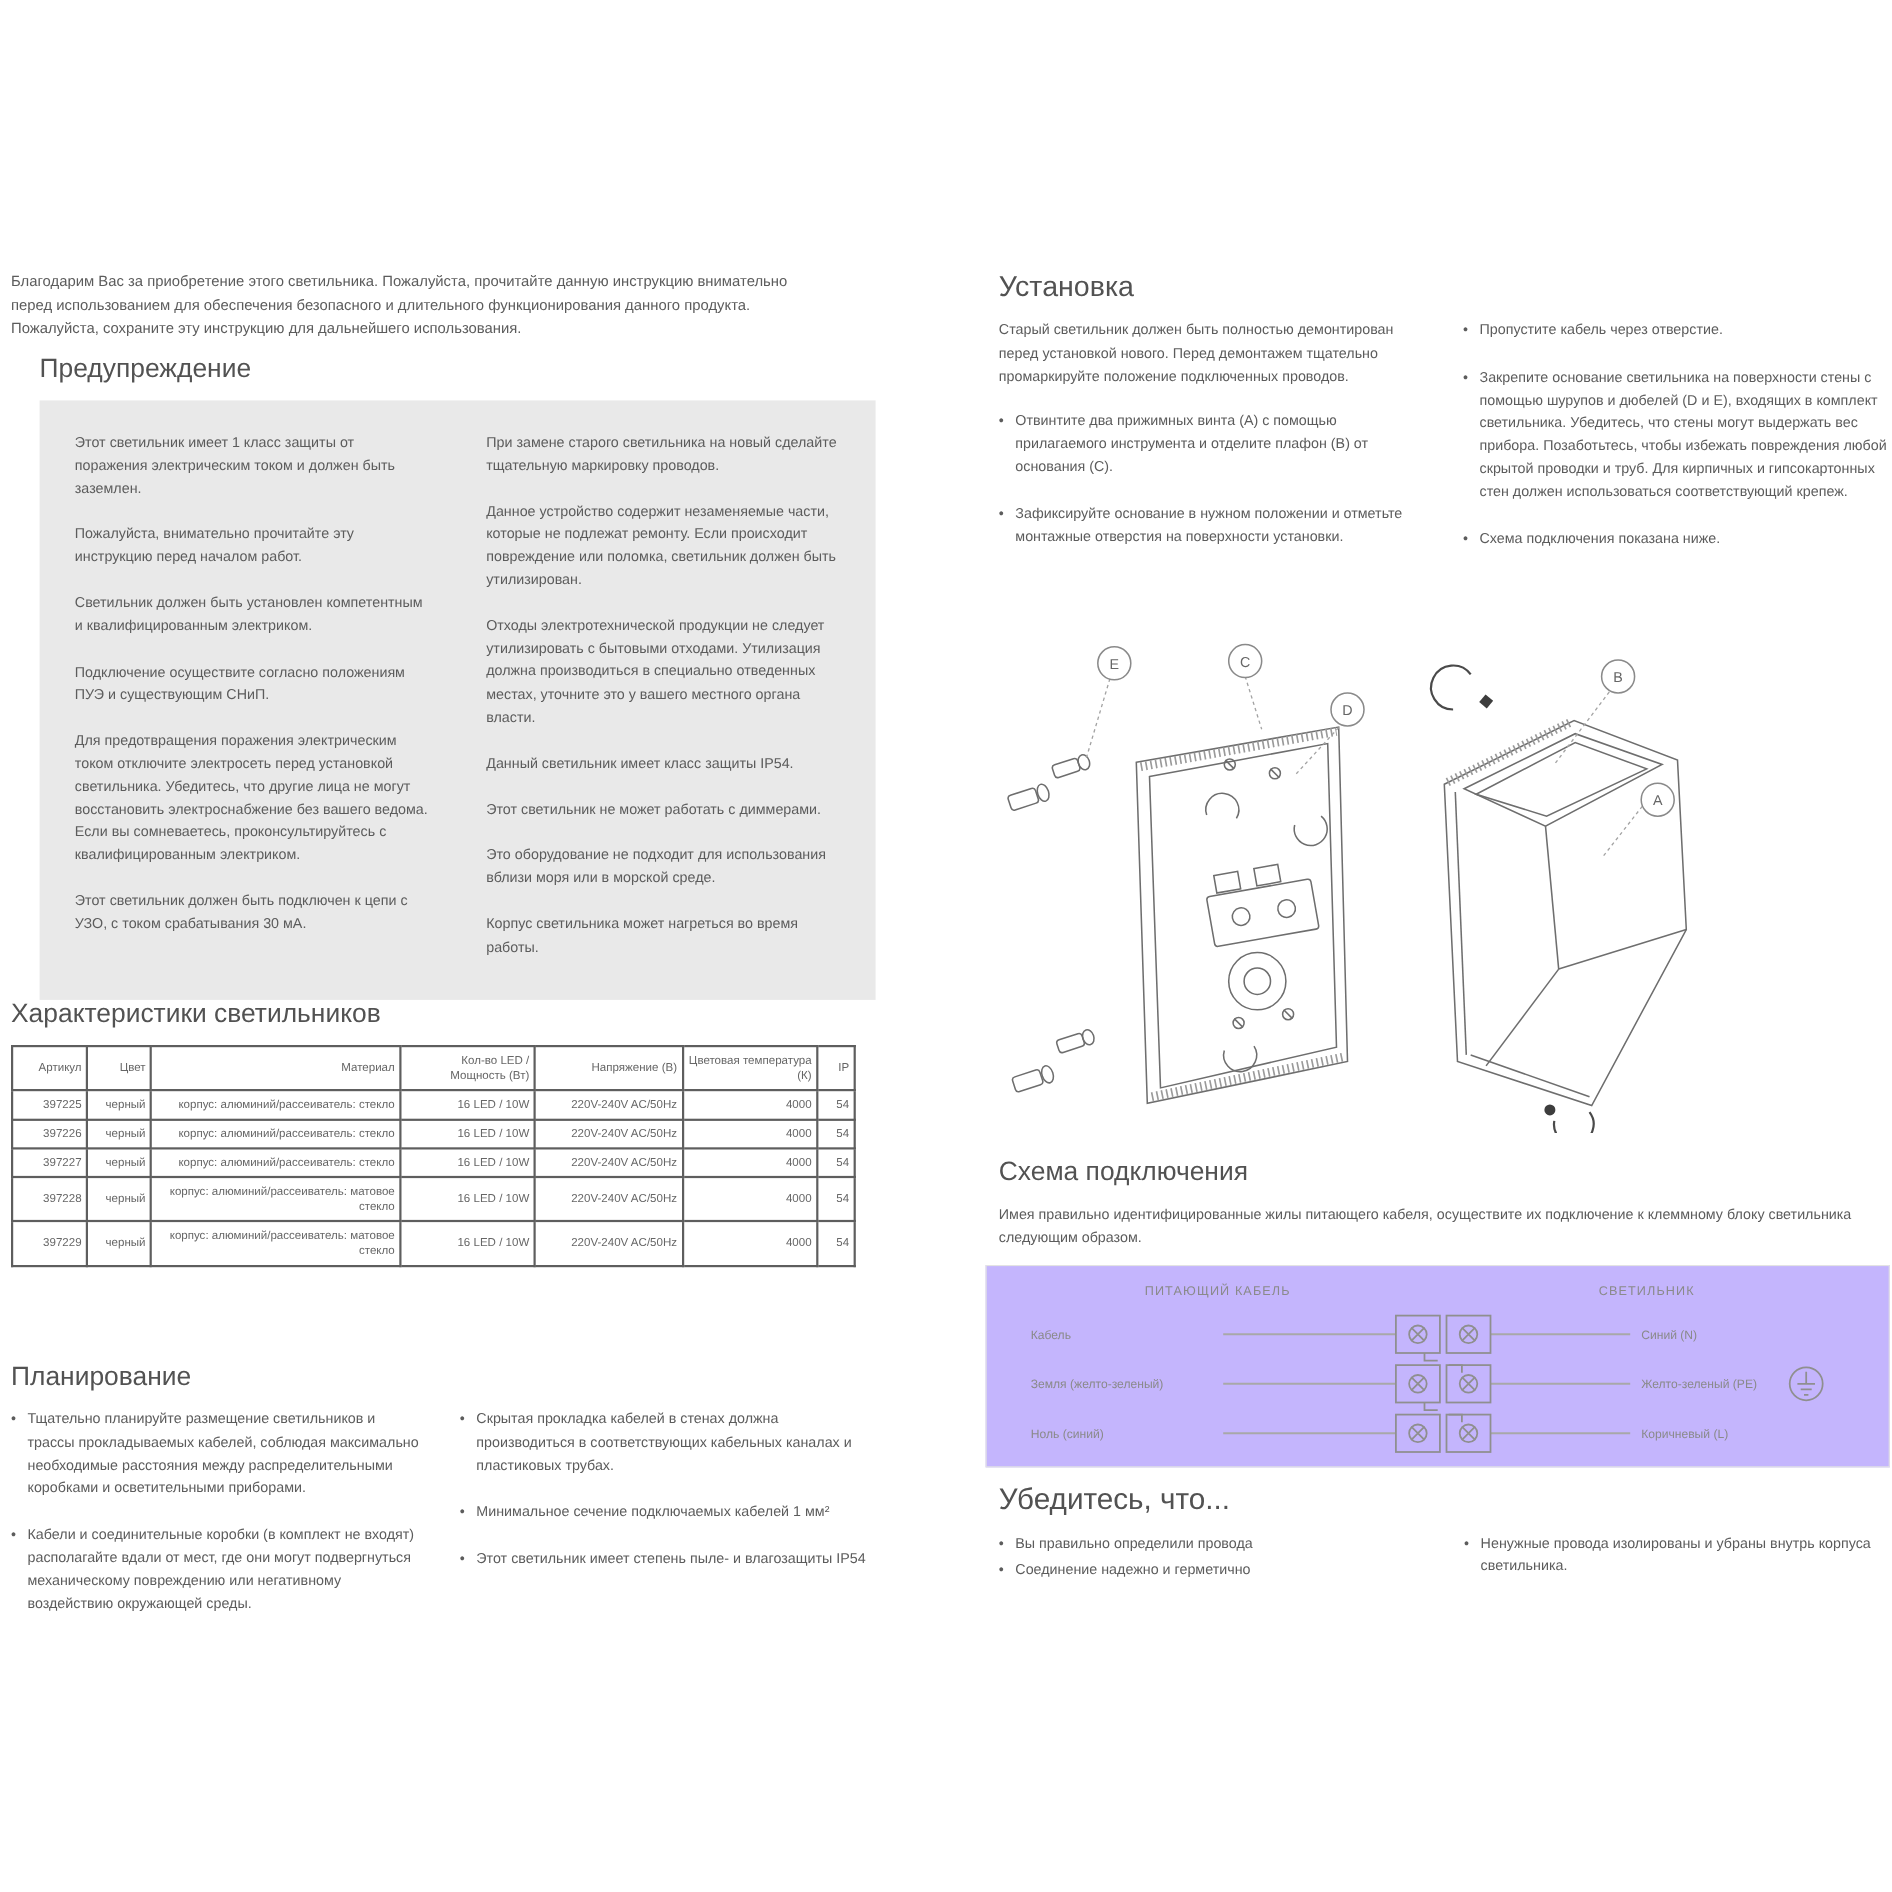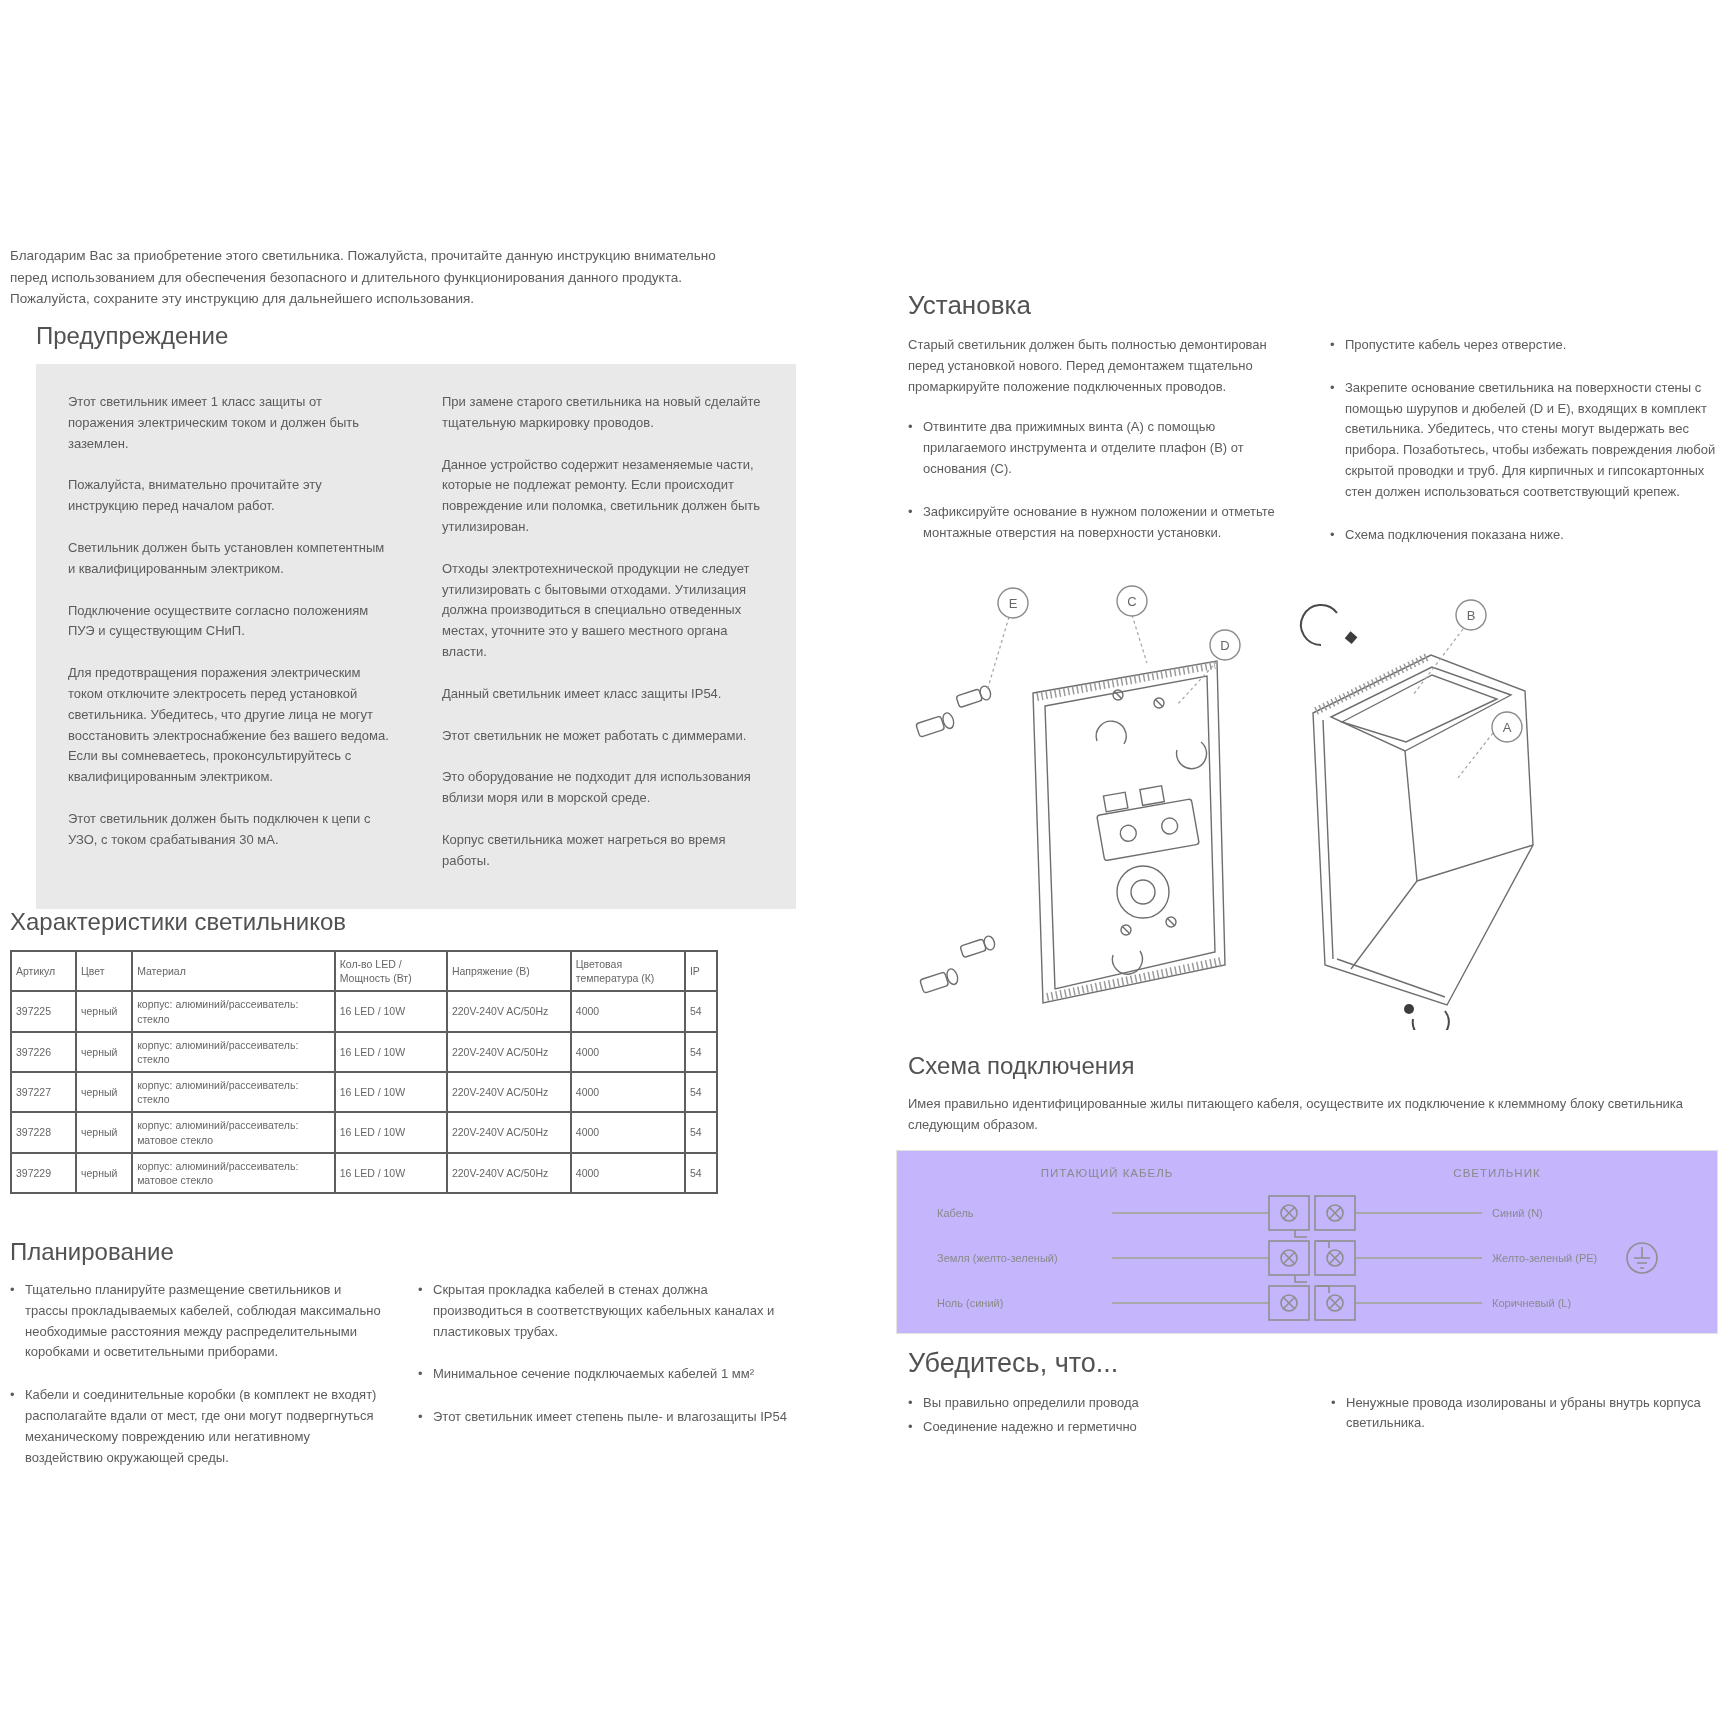--- a/index.html
+++ b/index.html
@@ -11,30 +11,30 @@
   .h-md{font-size:24px;}
   .h-sm{font-size:27px;}
   p{margin:0;}
   .body-txt{font-size:13px;line-height:1.6;}
   .sec-intro{left:10px;top:245px;width:745px;}
   .sec-warning{left:10px;top:322px;width:760px;margin-left:26px;}
   .warning-box{background:#e9e9e9;display:flex;gap:52px;padding:28px 32px 16px 32px;margin-top:6px;}
   .warning-box .col{flex:1;}
   .warning-box p{margin:0 0 21px 0;}
   .sec-chars{left:10px;top:908px;width:780px;}
-  table.spec{border-collapse:collapse;width:708px;font-size:10.5px;color:#666;text-align:left;margin-top:4px;}
+  table.spec{border-collapse:collapse;width:768px;font-size:10.5px;color:#666;text-align:right;margin-top:4px;}
   table.spec th,table.spec td{border:2px solid #5e5e5e;padding:5px 4px;line-height:1.35;vertical-align:middle;}
   table.spec th{font-weight:400;font-size:10.5px;}
   .sec-planning{left:10px;top:1238px;width:780px;}
   .cols2{display:flex;gap:36px;}
   .cols2 .col{flex:1;}
   ul.bul{list-style:none;margin:0;padding:0;font-size:13px;line-height:1.6;}
   ul.bul li{position:relative;padding-left:15px;margin:0 0 22px 0;}
   ul.bul li::before{content:"•";position:absolute;left:0;top:0;}
-  .sec-install{left:908px;top:245px;width:810px;margin-top:45px;}
+  .sec-install{left:908px;top:245px;width:810px;}
   .install-cols{display:flex;gap:34px;margin-top:2px;}
   .install-cols .col{flex:1;}
   .install-cols p.lead{margin:0 0 20px 0;}
   .exploded{position:absolute;left:885px;top:545px;}
   .sec-wiring{left:908px;top:1052px;width:812px;}
   .wiring-panel{background:#c4b5fd;border:1px solid #e3e3e3;margin:14px 0 0 -12px;width:820px;height:182px;}
   .sec-verify{left:908px;top:1348px;width:810px;}
   svg text{font-family:"Liberation Sans", sans-serif;}
   .lbl{font-size:13px;fill:#666;}
   .wire-lbl{font-size:11px;fill:#8a8a8a;}

